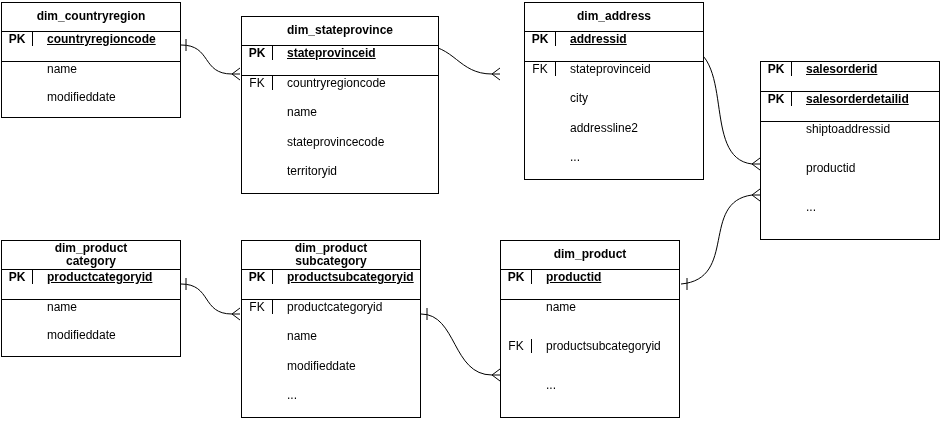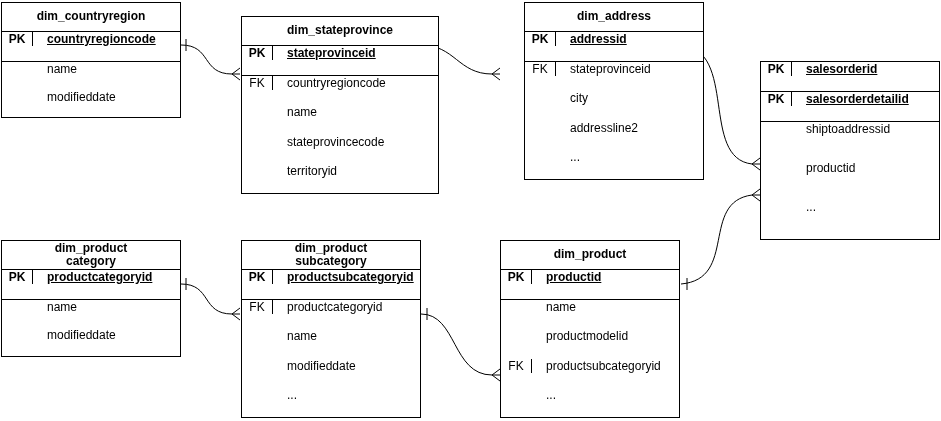--- a/index.html
+++ b/index.html
@@ -204,24 +204,20 @@
     <div class="e-title">dim_product</div>
     <div class="frow pk">
       <span class="kc">PK</span>
       <span class="nc">productid</span>
     </div>
     <div class="frow body">
       <span class="kc"></span>
       <span class="nc">name</span>
     </div>
     <div class="frow body">
-      <span class="kc"></span>
-      <span class="nc">productmodelid</span>
-    </div>
-    <div class="frow body">
       <span class="kc">FK</span>
       <span class="nc">productsubcategoryid</span>
     </div>
     <div class="frow body">
       <span class="kc"></span>
       <span class="nc">...</span>
     </div>
   </div>
 
 </div>

